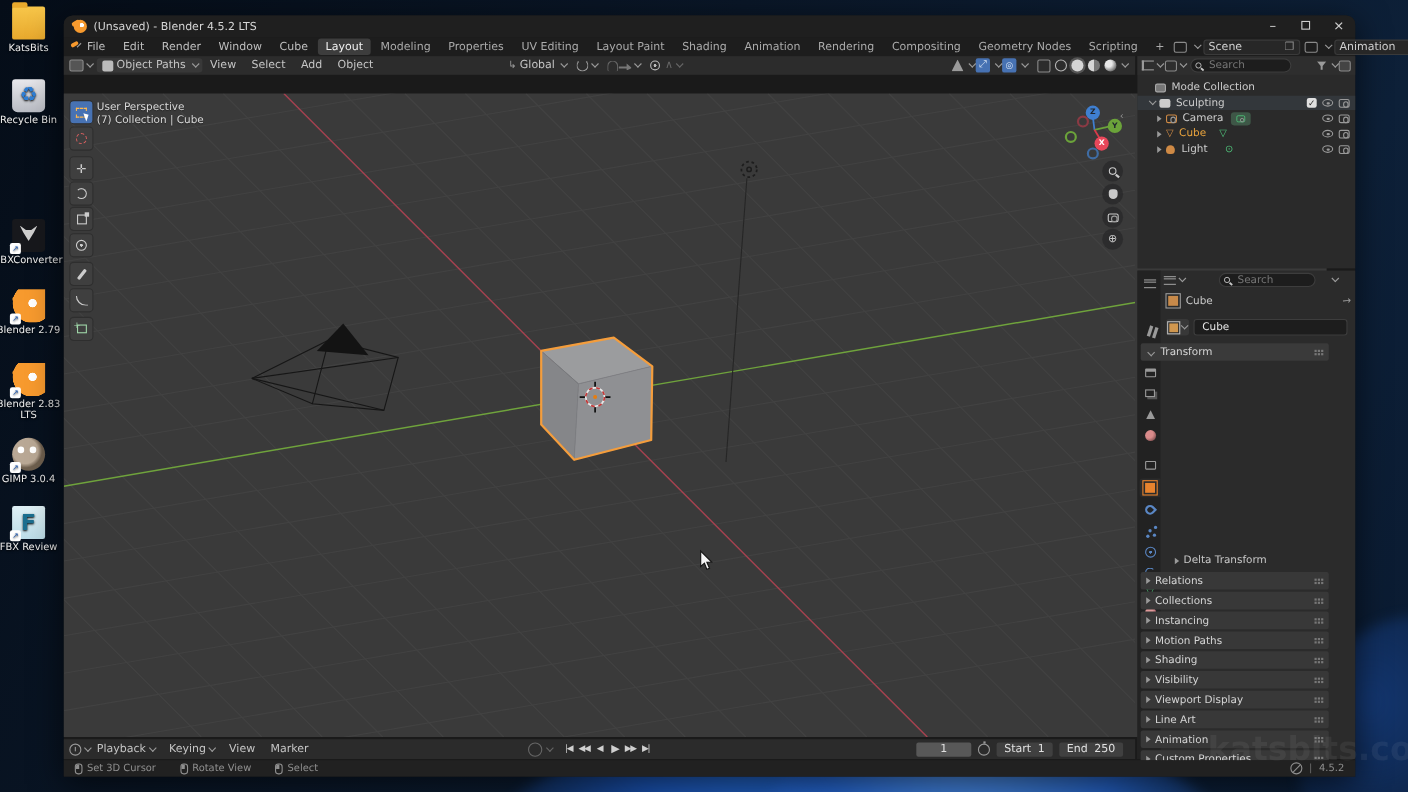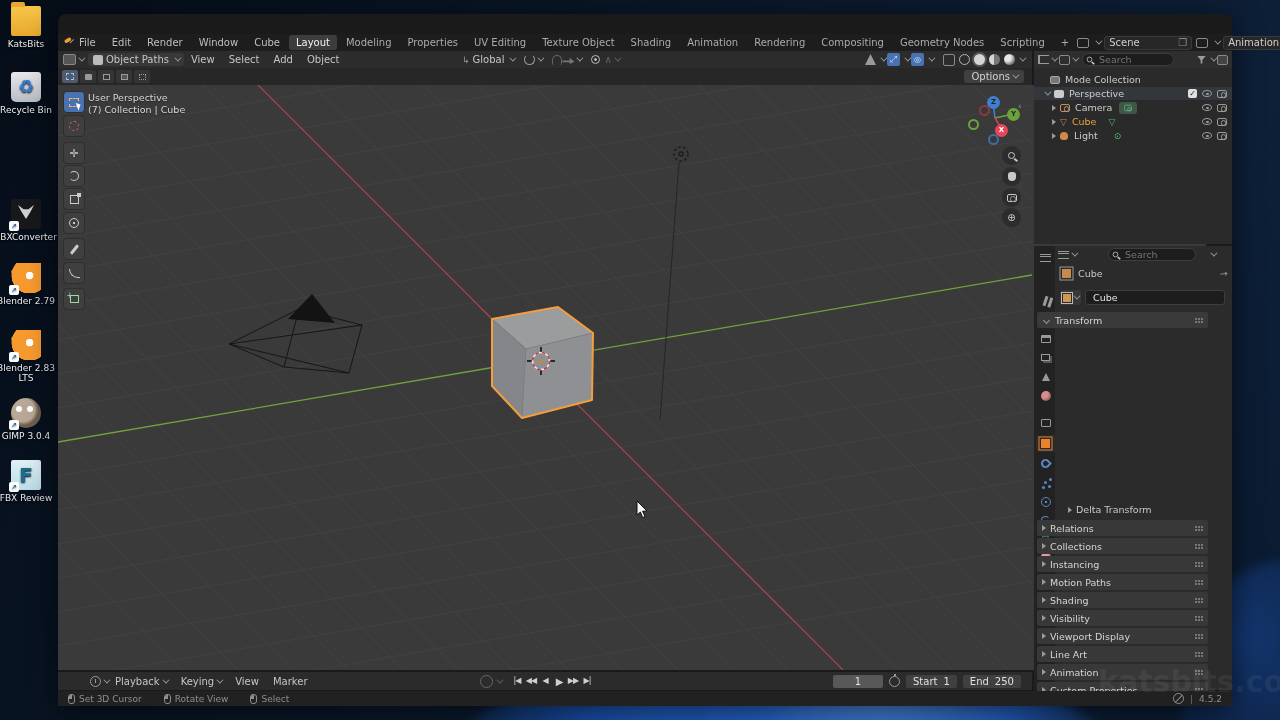--- a/index.html
+++ b/index.html
@@ -101,21 +101,21 @@
   #ptabs { position:absolute; left:0; top:0; width:21px; height:100%; background:#222222; }
   .ptab { position:absolute; left:2px; width:19px; height:17px; display:flex; align-items:center; justify-content:center; }
   .ptab.active { background:#2b2b2b; border-radius:3px 0 0 3px; }
   .pc { left:21px; position:absolute; color:#c8c8c8; font-size:9.5px; }
   .panelbar { position:absolute; left:3px; width:171px; height:16px; background:#383838; border-radius:2px;
     color:#d5d5d5; font-size:9.5px; display:flex; align-items:center; padding:0 5px; }
   .dots6 { width:2px; height:2px; background:#777; box-shadow:3px 0 #777,6px 0 #777,0 3px #777,3px 3px #777,6px 3px #777;
     display:inline-block; margin-left:auto; margin-right:6px; margin-top:-3px; }
   
   #timeline { position:absolute; left:0; top:658px; width:974px; height:18px; background:#2b2b2b;
-    color:#c5c5c5; font-size:10px; display:flex; align-items:center;padding-left:27px; }
+    color:#c5c5c5; font-size:10px; display:flex; align-items:center; }
   #statusbar { position:absolute; left:0; top:677px; width:1174px; height:15px; background:#212121;
     color:#8f8f8f; font-size:9px; display:flex; align-items:center; }
   .mouse-i { width:7px; height:10px; border:1px solid #8f8f8f; border-radius:3px; display:inline-block;
     margin:0 4px 0 10px; position:relative; }
   .mouse-i:before { content:""; position:absolute; left:0; top:0; width:3px; height:4px; background:#8f8f8f; border-radius:2px 0 0 0; }
   .tfield { background:#404040; border-radius:2px; height:13px; display:flex; align-items:center;
     padding:0 7px; color:#e0e0e0; gap:6px; }
   .transport { width:14px; text-align:center; color:#cfcfcf; font-size:8px; letter-spacing:-1px; }
   .watermark { position:absolute; left:1040px; top:650px; color:rgba(255,255,255,.06);
     font-size:30px; font-weight:bold; pointer-events:none; }
@@ -153,35 +153,44 @@
     <div class="img ic-gimp shortcut"></div>
     <div>GIMP 3.0.4</div>
   </div>
   <div class="dicon" style="left:-6px;top:460px;">
     <div class="img ic-fbx shortcut"></div>
     <div>FBX Review</div>
   </div>
 
   <div id="bwin">
 
+    <div id="titlebar" style="display:flex;align-items:center;">
+      <span class="blogo" style="margin:0 6px 0 9px;"></span>
+      <span>(Unsaved) - Blender 4.5.2 LTS</span>
+      <span style="margin-left:auto;display:flex;">
+        <span class="winbtn">–</span>
+        <span class="winbtn"><span class="sqbtn"></span></span>
+        <span class="winbtn">×</span>
+      </span>
+    </div>
 
     <div id="topbar">
       <span class="blogo" style="margin:0 2px 0 8px;transform:scale(.9);"></span>
       <span class="chev"></span>
       <span class="menu-item">File</span>
       <span class="menu-item">Edit</span>
       <span class="menu-item">Render</span>
       <span class="menu-item">Window</span>
       <span class="menu-item">Cube</span>
       <span style="width:14px;"></span>
       <span class="wtab active">Layout</span>
       <span class="wtab">Modeling</span>
       <span class="wtab">Properties</span>
       <span class="wtab">UV Editing</span>
-      <span class="wtab">Texture Object</span>
+      <span class="wtab">Layout Paint</span>
       <span class="wtab">Shading</span>
       <span class="wtab">Animation</span>
       <span class="wtab">Rendering</span>
       <span class="wtab">Compositing</span>
       <span class="wtab">Geometry Nodes</span>
       <span class="wtab">Scripting</span>
       <span class="wtab">+</span>
       <span style="margin-left:auto;display:flex;align-items:center;gap:4px;padding-right:6px;">
         <span class="icbox" style="width:12px;height:10px;"></span>
           <span class="chev"></span>
@@ -238,43 +247,20 @@
         <span style="width:6px;"></span>
         <span style="width:12px;height:12px;border:1px solid #8a8a8a;border-radius:2px;"></span>
         <span class="sphere" style="border:1px solid #b5b5b5;"></span>
         <span class="sphere" style="background:#d5d5d5;box-shadow:0 0 0 2px #555;"></span>
         <span class="sphere" style="background:linear-gradient(90deg,#d5d5d5 50%,#777 50%);"></span>
         <span class="sphere" style="background:radial-gradient(circle at 35% 35%,#e8e8e8 0 30%,#6a6a6a 75%);"></span>
         <span class="chev"></span>
       </span>
     </div>
 
-    <div class="ed-header" style="left:0;top:54px;width:974px;height:17px;background:#272727;">
-      <span style="display:flex;gap:2px;padding-left:4px;">
-        <span style="width:16px;height:13px;background:#4e5a6e;border-radius:2px;display:flex;align-items:center;justify-content:center;">
-            <span style="width:8px;height:7px;border:1px dashed #9cc3f0;"></span>
-          </span>
-        <span style="width:16px;height:13px;background:#343434;border-radius:2px;display:flex;align-items:center;justify-content:center;">
-            <span style="width:7px;height:6px;background:#9a9a9a;border-radius:1px;"></span>
-          </span>
-        <span style="width:16px;height:13px;background:#343434;border-radius:2px;display:flex;align-items:center;justify-content:center;">
-            <span style="width:7px;height:6px;border:1px solid #9a9a9a;"></span>
-          </span>
-        <span style="width:16px;height:13px;background:#343434;border-radius:2px;display:flex;align-items:center;justify-content:center;">
-            <span style="width:7px;height:6px;border:1px solid #9a9a9a;background:#555;"></span>
-          </span>
-        <span style="width:16px;height:13px;background:#343434;border-radius:2px;display:flex;align-items:center;justify-content:center;">
-            <span style="width:7px;height:6px;border:1px dotted #9a9a9a;"></span>
-          </span>
-      </span>
-      <span class="pill" style="position:absolute;right:8px;display:flex;align-items:center;">
-        <span>Options</span>
-        <span class="chev"></span>
-      </span>
-    </div>
 
     <div id="viewport">
       <svg id="vp-svg" width="974" height="585" style="position:absolute;left:0;top:0;">
         <g id="grid-g">
             <line x1="0" y1="51" x2="974" y2="-116" stroke="#424242" stroke-width="1"></line>
             <line x1="0" y1="85" x2="974" y2="-82" stroke="#424242" stroke-width="1"></line>
             <line x1="0" y1="119" x2="974" y2="-48" stroke="#424242" stroke-width="1"></line>
             <line x1="0" y1="153" x2="974" y2="-14" stroke="#424242" stroke-width="1"></line>
             <line x1="0" y1="187" x2="974" y2="20" stroke="#424242" stroke-width="1"></line>
             <line x1="0" y1="221" x2="974" y2="54" stroke="#424242" stroke-width="1"></line>
@@ -441,21 +427,21 @@
 
       <div class="ol-row" style="top:22px;">
         <span style="width:16px;"></span>
         <span class="icbox" style="width:10px;height:8px;background:#777;border-color:#aaa;margin-right:5px;"></span>
         <span>Mode Collection</span>
       </div>
       <div class="ol-row" style="top:36px;background:#33373b;">
         <span style="width:8px;"></span>
           <span class="chev" style="margin-right:5px;"></span>
         <span class="icbox" style="width:10px;height:8px;background:#ccc;border:none;margin-right:5px;"></span>
-        <span>Perspective</span>
+        <span>Sculpting</span>
         <span style="margin-left:auto;display:flex;align-items:center;gap:5px;padding-right:5px;">
           <span class="chk">✓</span>
           <span class="eye-i"></span>
           <span class="cam-i"></span>
         </span>
       </div>
       <div class="ol-row" style="top:50px;">
         <span style="width:18px;"></span>
           <span class="tri-r"></span>
         <span class="cam-i" style="border-color:#cf8a45;margin-right:5px;"></span>

